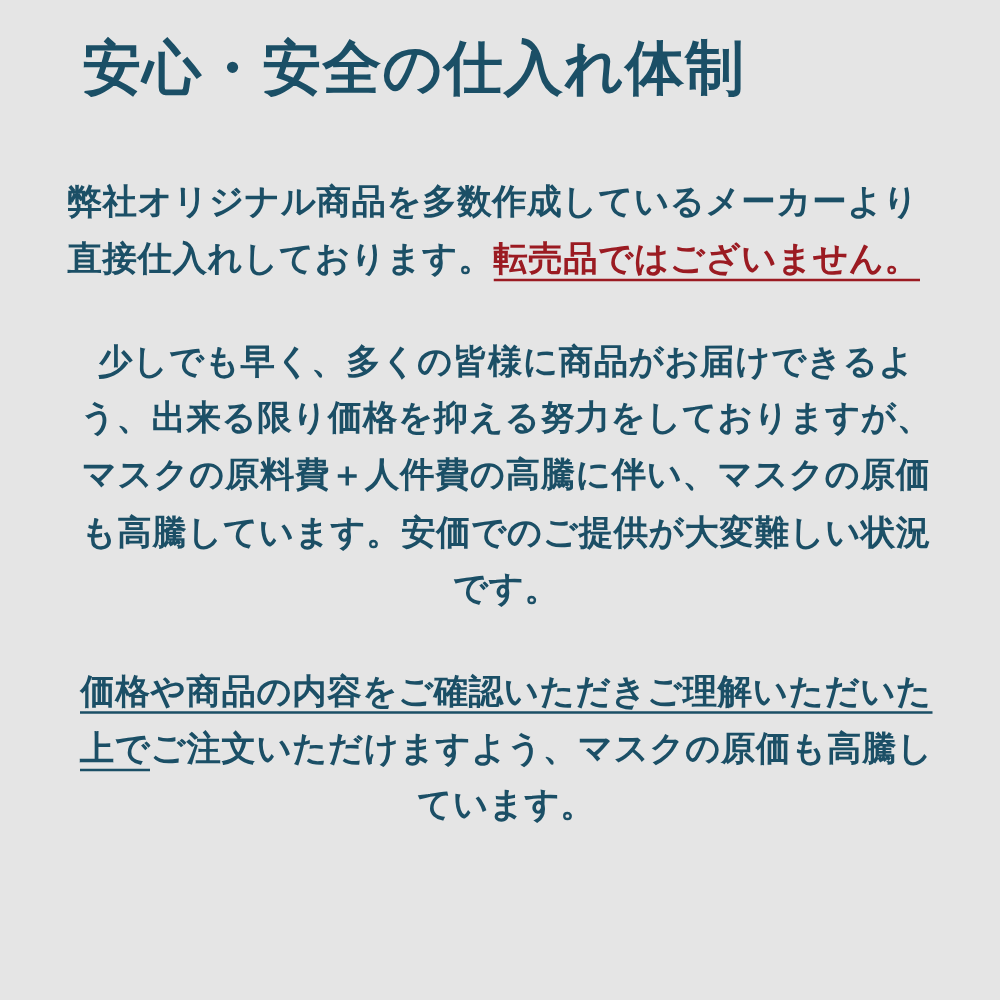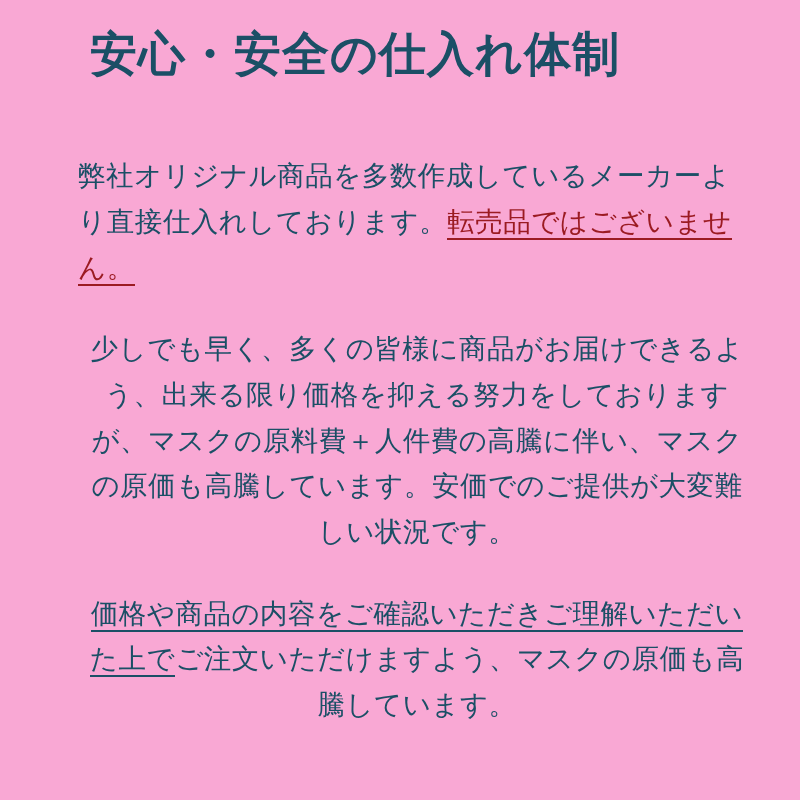--- a/index.html
+++ b/index.html
@@ -11,40 +11,41 @@
     height: 800px;
     background: #ffffff;
     font-family: "Liberation Sans", "DejaVu Sans", sans-serif;
     overflow: hidden;
   }
   .page {
     position: relative;
     width: 800px;
     height: 800px;
     box-sizing: border-box;
-    padding: 26px 30px 0 48px;
-    background: #f9a8d4;
+    padding: 26px 30px 0 24px;
+    background: #e5e5e5;
   }
   .headline {
     font-size: 47px;
     font-weight: bold;
     color: #1b4f66;
     letter-spacing: 1px;
     line-height: 1.2;
     margin: 0 0 0 42px;
     white-space: nowrap;
   }
   .body-block {
-    margin-top: 71px;
+    margin-top: 56px;
     margin-left: 30px;
     margin-right: 14px;
     color: #1b4f66;
     font-size: 27.5px;
     line-height: 1.66;
     letter-spacing: 0.5px;
+    font-weight: bold;
   }
   .para {
     margin: 0;
   }
   .para + .para {
     margin-top: 36px;
     text-align: center;
   }
   .emph-red {
     color: #9b1b22;

